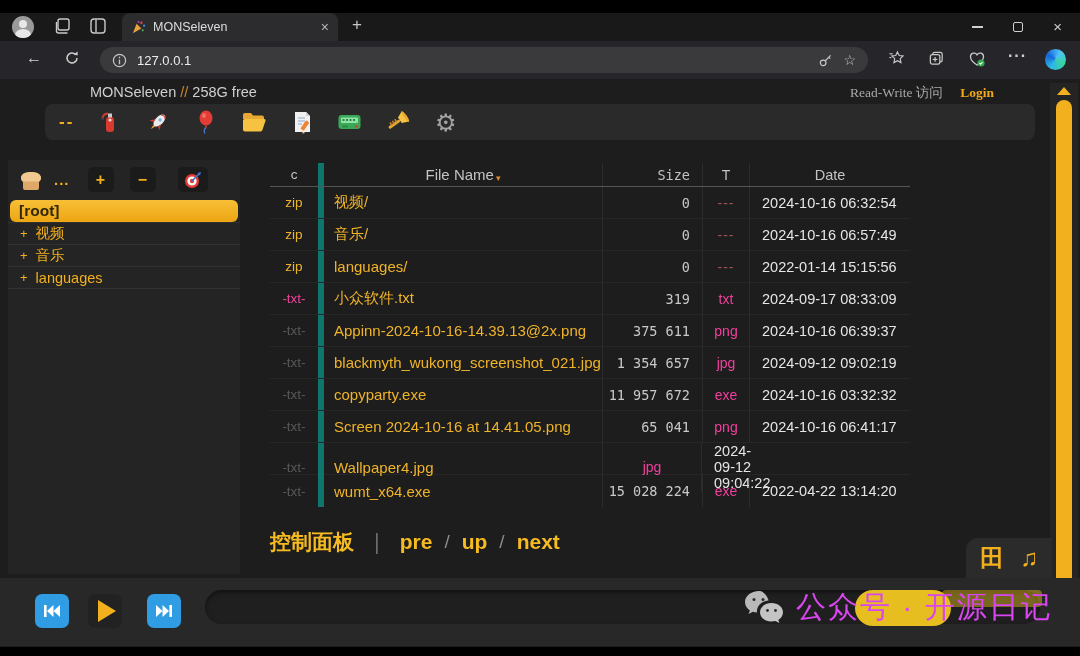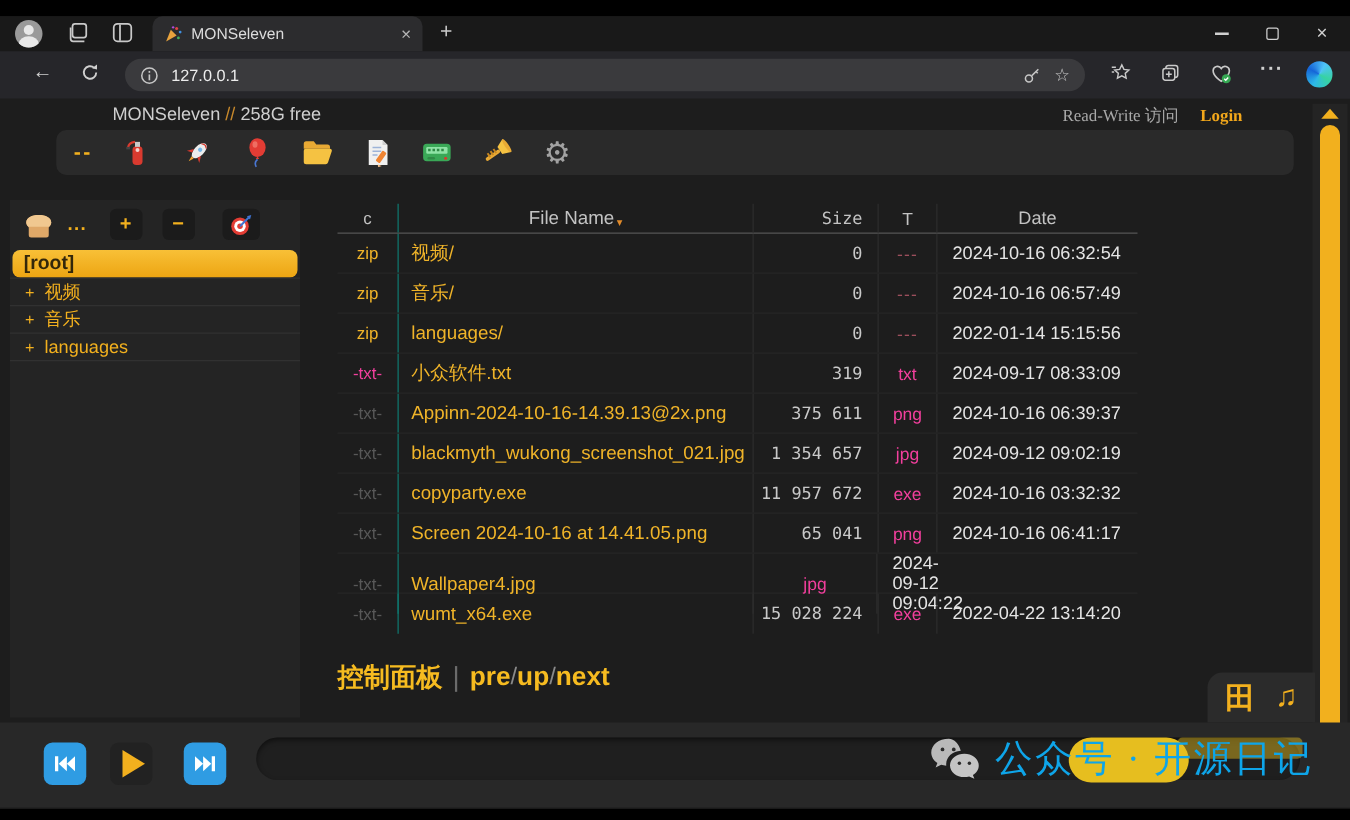--- a/index.html
+++ b/index.html
@@ -70,38 +70,38 @@
   .tree-item .pfx { font-size:13px; }
   .tree-end { border-top:1px solid #313131; margin:0; }
 
   
   .table { position:absolute; left:270px; top:84px; width:640px; }
   .tr { display:grid; grid-template-columns:48px 284px 100px 48px 160px; align-items:center; height:32px; }
   .thead { height:24px; color:#c3c3c3; font-size:14.5px; border-bottom:1px solid #555; }
   .thead .td { border-color:transparent; }
   .td { height:100%; display:flex; align-items:center; font-size:15px; }
   .td.c { justify-content:center; font-size:13.5px; }
-  .td.name { padding-left:10px; color:#f0b429; border-left:1px solid #0f766e; }
+  .td.name { padding-left:10px; color:#f0b429; border-left:6px solid #0f766e; }
   .td.size { justify-content:flex-end; padding-right:12px; color:#c9c9c9;
     font-family:"DejaVu Sans Mono","Liberation Mono",monospace; font-size:13.5px;
     border-left:1px solid #2c2c2c; }
   .td.ext { justify-content:center; font-size:14px; border-left:1px solid #2c2c2c; border-right:1px solid #2c2c2c; }
   .td.date { padding-left:12px; color:#e5e5e5; font-size:14.5px; }
   .thead .td.c, .thead .td.size, .thead .td.ext, .thead .td.date { color:#c3c3c3; }
   .thead .td.name { justify-content:center; color:#c3c3c3; padding-left:0; }
   .sortmark { color:#e08a2a; font-size:9px; margin-left:2px; margin-top:7px; }
   .rowline { border-bottom:1px solid #262626; }
   .r-dir .td.c { color:#f0b429; font-weight:normal; }
   .r-dir .td.ext { color:#9c4f5c; letter-spacing:1px; }
   .r-txt .td.c { color:#f23f9d; }
   .r-file .td.c { color:#585858; }
   .r-txt .td.ext, .r-file .td.ext { color:#f23f9d; }
 
   
-  .footlinks { position:absolute; left:270px; top:449px; display:flex; align-items:center; }
+  .footlinks { position:absolute; left:270px; top:449px; display:flex; align-items:center; gap:12px; }
   .panel-link { color:#f6bb20; font-size:21px; font-weight:bold; }
   .pipe { color:#6b6b6b; font-size:22px; margin:0 8px; }
   .flink { color:#f6bb20; font-size:21px; font-weight:bold;text-align:center; }
   .slash { color:#8a8a8a; font-size:19px; }
 
   
   .widgets { position:absolute; left:966px; top:459px; width:86px; height:40px; background:#2b2b2b;
     border-radius:12px 0 0 0; display:flex; align-items:center; justify-content:center; gap:16px; }
   .w-glyph { color:#f2b01e; font-size:24px; font-weight:bold; }
 
@@ -114,21 +114,21 @@
   .play-tri { width:0; height:0; border-top:11px solid transparent; border-bottom:11px solid transparent;
     border-left:18px solid #f2b01e; margin-left:4px; }
   .seekbar { position:absolute; left:205px; top:12px; width:835px; height:34px; background:#1f1f1f;
     border-radius:17px; box-shadow:inset 0 2px 4px rgba(0,0,0,.5); }
 
   
   .watermark { position:absolute; left:742px; top:506px; width:320px; height:52px; }
   .wm-pill { position:absolute; left:113px; top:5px; width:96px; height:36px; background:#e6be1f; border-radius:18px; }
   .wm-streak { position:absolute; left:200px; top:5px; width:100px; height:17px; background:rgba(230,190,31,.45); border-radius:4px; }
   .wm-row { position:absolute; left:0; top:2px; display:flex; align-items:center; gap:10px; }
-  .wm-text { color:#0ea5e9; font-size:30px; letter-spacing:2px;font-family:Liberation Serif, serif; }
+  .wm-text { color:#d946ef; font-size:30px; letter-spacing:2px; }
 
   svg { display:block; }
 </style>
 </head>
 <body>
 
 <div class="screen">
   <div class="window">
 
     <div class="tabstrip">

